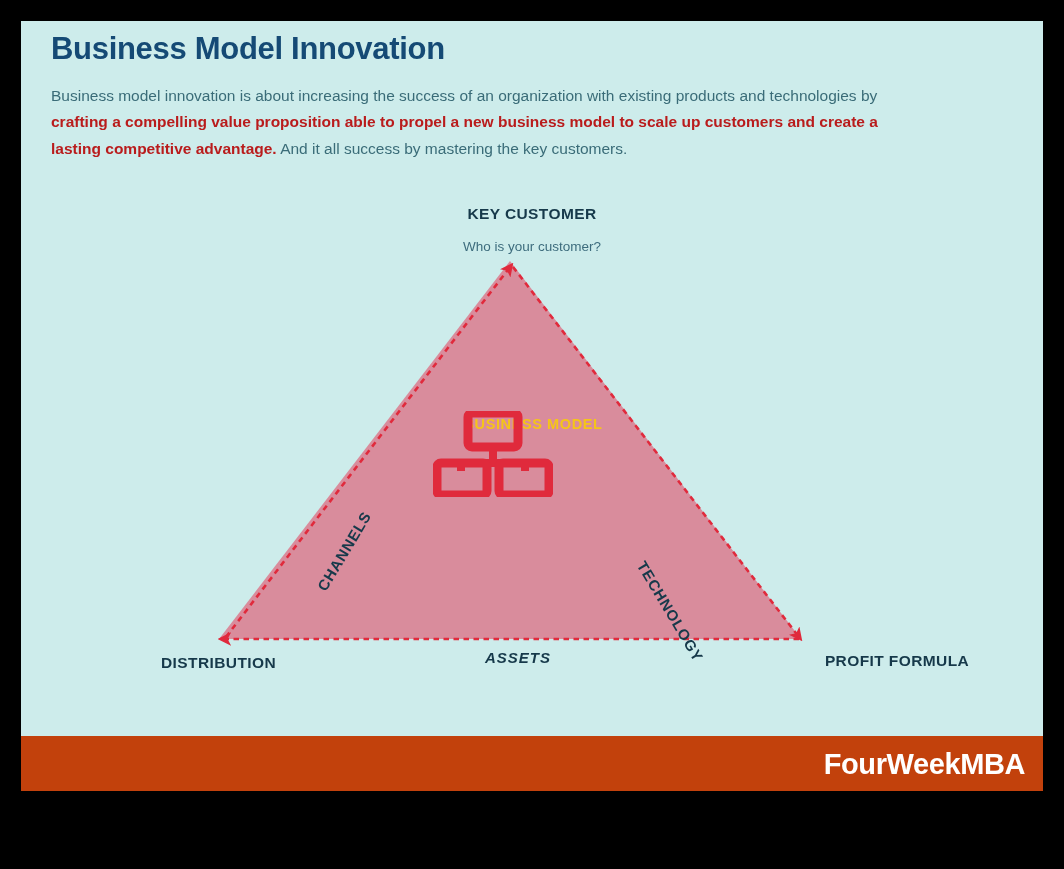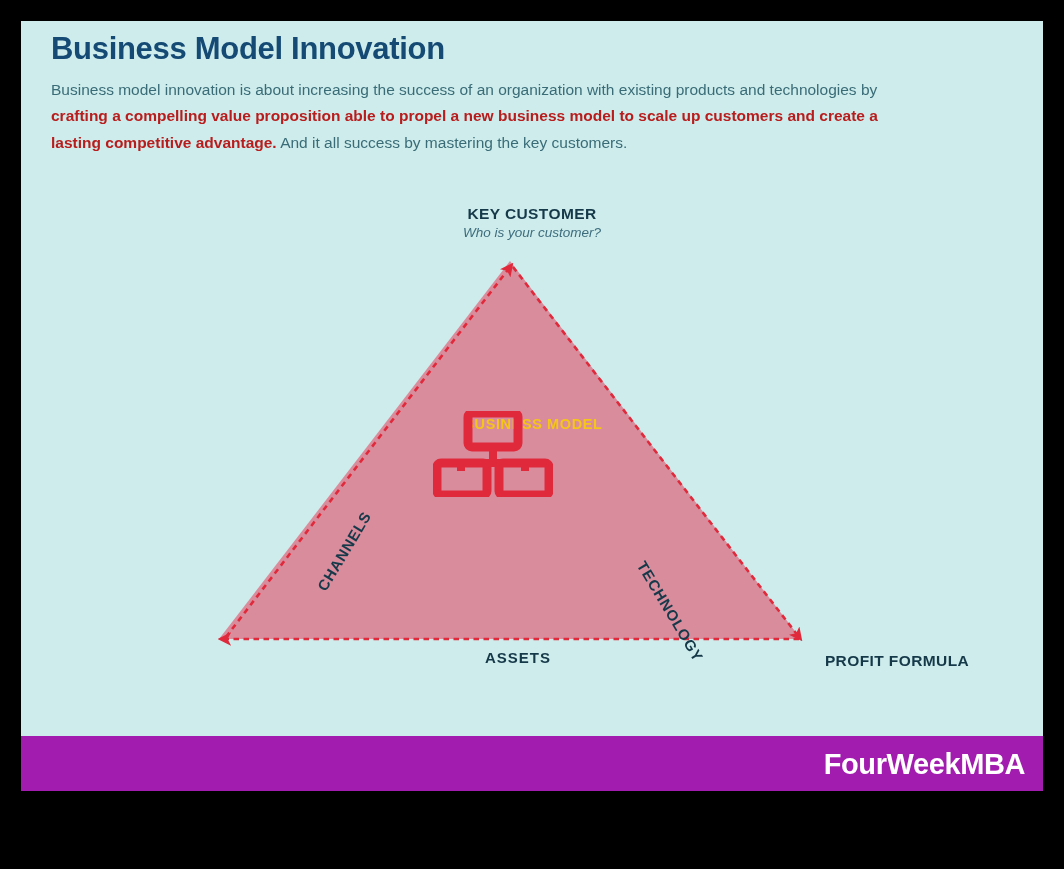--- a/index.html
+++ b/index.html
@@ -29,21 +29,21 @@
     position: absolute;
     left: 30px;
     top: 10px;
     width: 900px;
   }
   .title {
     font-size: 31px;
     font-weight: bold;
     color: #154a75;
     letter-spacing: -0.3px;
-    margin: 0 0 10px 0;
+    margin: 0 0 16px 0;
     line-height: 1.15;
   }
   .intro {
     font-size: 15.5px;
     line-height: 1.72;
     color: #3a6c78;
     margin: 0;
     max-width: 880px;
   }
   .intro b {
@@ -71,24 +71,23 @@
   }
   .vtx .vname {
     font-size: 15.5px;
     font-weight: bold;
     color: #16394a;
     letter-spacing: 0.4px;
     white-space: nowrap;
   }
   .vtx .vq {
     font-size: 13.5px;
-    font-style: italic;
     color: #3d6c7d;
     white-space: nowrap;
-    margin-top: 2px;
+    margin-top: 16px;
   }
 
   #vtx-top {
     left: 0;
     top: 34px;
     width: 1022px;
   }
   #vtx-left {
     left: 140px;
     top: 483px;
@@ -118,20 +117,21 @@
   }
   #edge-technology {
     left: 620px;
     top: 383px;
     transform: rotate(59deg);
     transform-origin: left center;
   }
   #edge-assets {
     left: 464px;
     top: 478px;
+    font-style: italic;
     letter-spacing: 1px;
   }
 
   
   #center-block {
     position: absolute;
     left: 412px;
     top: 240px;
     width: 200px;
     text-align: center;
@@ -144,21 +144,21 @@
     margin-top: 5px;
   }
 
   
   #footer {
     position: absolute;
     left: 0;
     bottom: 0;
     width: 1022px;
     height: 55px;
-    background: #a21caf;
+    background: #c2410c;
   }
   #brand {
     position: absolute;
     right: 18px;
     top: 50%;
     transform: translateY(-50%);
     color: #ffffff;
     font-size: 29px;
     font-weight: bold;
     letter-spacing: -0.4px;
@@ -191,20 +191,21 @@
 
       <line x1="778" y1="468" x2="202" y2="468" stroke="#e02a3c" stroke-width="2.6" stroke-dasharray="5.5,4.5" marker-end="url(#arrow-head)"></line>
     </svg>
 
     <div class="vtx" id="vtx-top">
       <div class="vname">KEY CUSTOMER</div>
       <div class="vq">Who is your customer?</div>
     </div>
 
     <div class="vtx" id="vtx-left">
+      <div class="vname">DISTRIBUTION</div>
     </div>
 
     <div class="vtx" id="vtx-right">
       <div class="vname">PROFIT FORMULA</div>
     </div>
 
     <div class="edge-label" id="edge-channels">CHANNELS</div>
     <div class="edge-label" id="edge-technology">TECHNOLOGY</div>
     <div class="edge-label" id="edge-assets">ASSETS</div>
 

